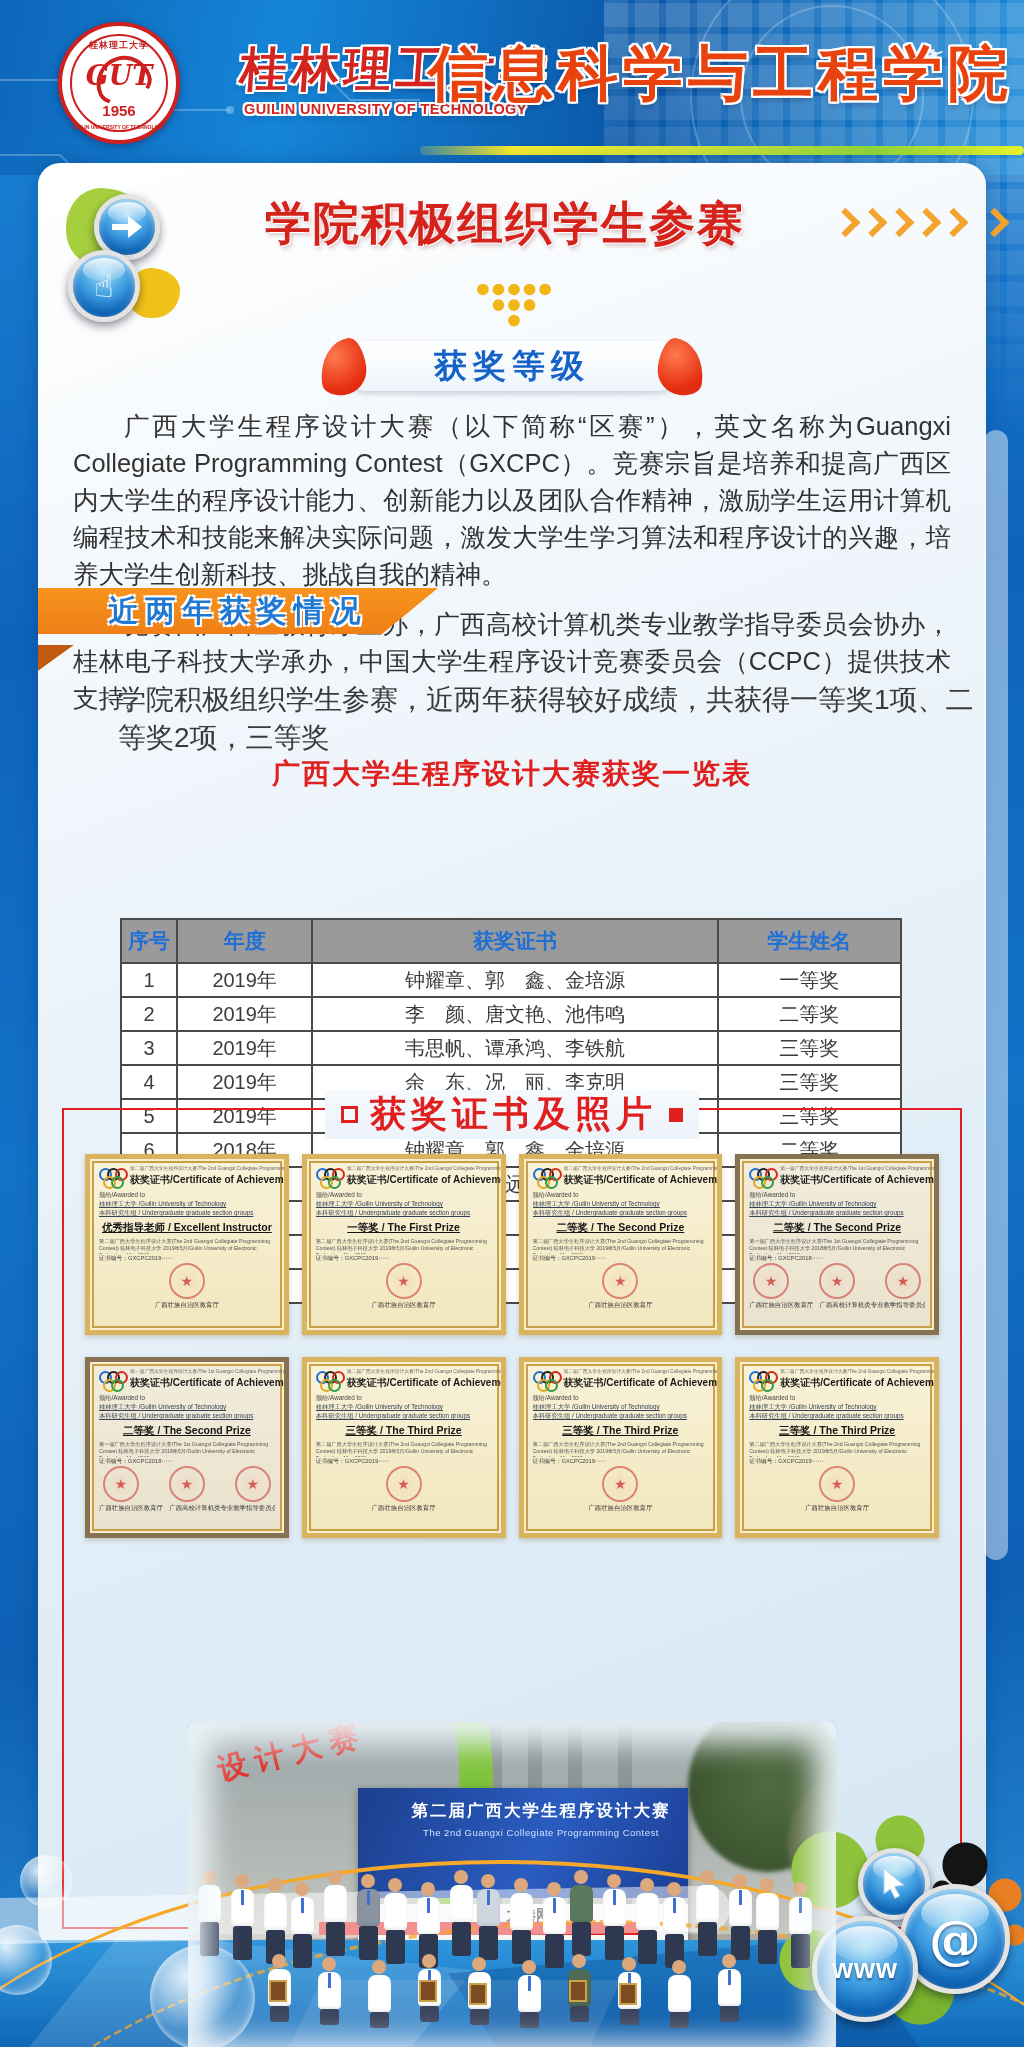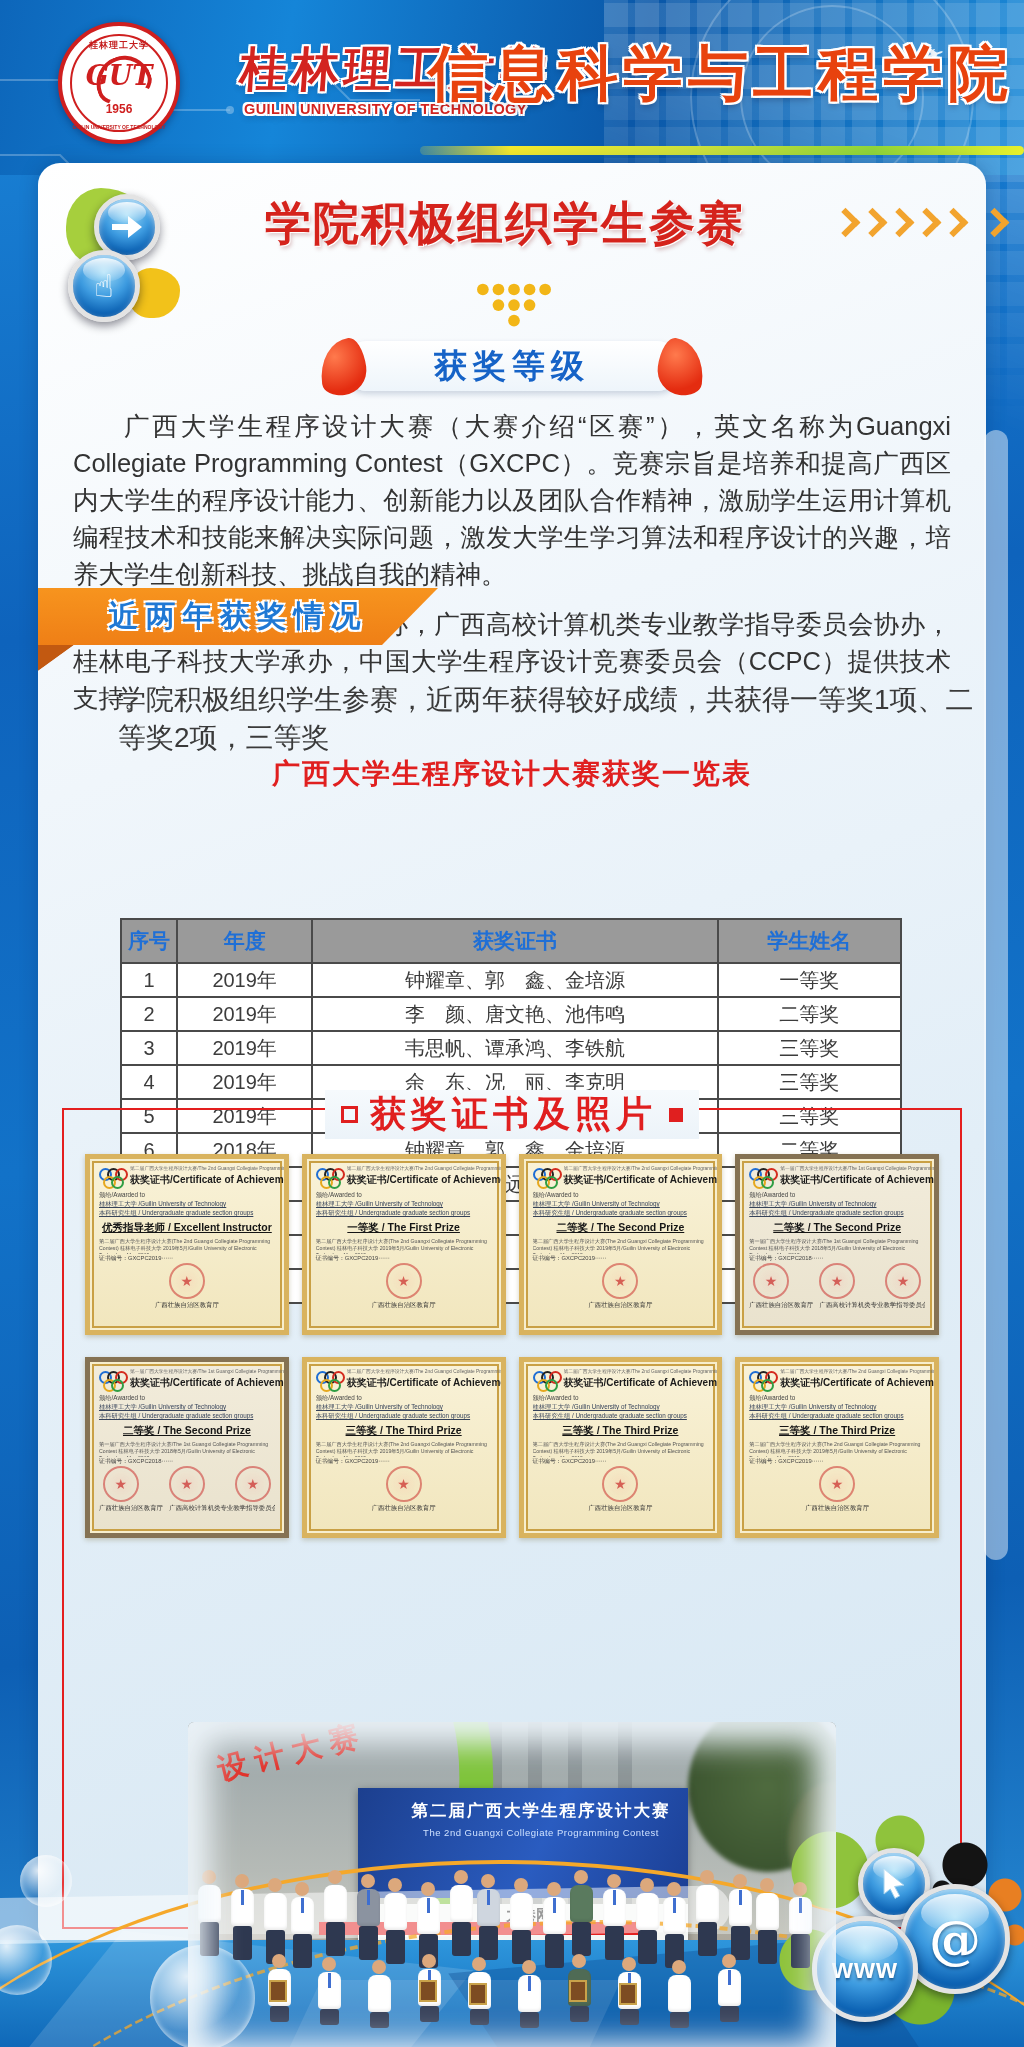--- a/index.html
+++ b/index.html
@@ -25,21 +25,21 @@
 
   
   .logo{left:58px;top:22px;width:114px;height:114px;border-radius:50%;background:#fff;
     border:4px solid #cf1f1f;box-shadow:0 2px 8px rgba(0,0,40,.35);}
   .logo::before{content:"";position:absolute;inset:8px;border:2px solid #cf1f1f;border-radius:50%;}
   .logo .arc-cn{position:absolute;top:13px;left:0;right:0;text-align:center;font-size:9px;color:#c41d1d;font-weight:bold;letter-spacing:1px;}
   .logo .mono{position:absolute;top:34px;left:0;right:0;text-align:center;font-size:27px;color:#cf1f1f;
     font-family:"DejaVu Serif",serif;font-weight:bold;font-style:italic;}
   .logo .swirl{position:absolute;left:33px;top:30px;width:48px;height:40px;border:4px solid #cf1f1f;
     border-radius:50% 50% 50% 50%/60% 60% 40% 40%;border-bottom-color:transparent;transform:rotate(-20deg);}
-  .logo .year{position:absolute;top:76px;left:0;right:0;text-align:center;font-size:12px;color:#cf1f1f;font-weight:bold;}
+  .logo .year{position:absolute;top:76px;left:0;right:0;text-align:center;font-size:15px;color:#cf1f1f;font-weight:bold;}
   .logo .arc-en{position:absolute;bottom:10px;left:6px;right:6px;text-align:center;font-size:5px;color:#c41d1d;font-weight:bold;}
   .outline-w{text-shadow:-2px -2px 0 #fff,2px -2px 0 #fff,-2px 2px 0 #fff,2px 2px 0 #fff,0 -2px 0 #fff,0 2px 0 #fff,-2px 0 0 #fff,2px 0 0 #fff,0 4px 6px rgba(0,0,40,.3);}
   .uni-cn{left:240px;top:38px;font-family:"DejaVu Serif",serif;font-weight:bold;font-size:47px;color:#d32420;
     letter-spacing:5px;transform:skewX(-4deg);}
   .uni-en{left:244px;top:101px;font-size:14.5px;font-weight:bold;color:#d32420;letter-spacing:.4px;}
   .college{left:428px;top:34px;font-size:60px;font-weight:bold;color:#e8420e;letter-spacing:5px;}
 
   
   .panel{left:38px;top:163px;width:948px;height:1786px;border-radius:22px;
     background:linear-gradient(160deg,#ffffff 0%,#f0f6fb 30%,#e2eef7 62%,#d6e7f3 100%);
@@ -66,21 +66,21 @@
     border-radius:26px;box-shadow:0 3px 6px rgba(0,40,90,.18);}
   .badge .blob{position:absolute;width:46px;height:56px;background:radial-gradient(circle at 35% 30%,#ff7a4d,#e42c10 70%);
     }
   .badge .blob.l{left:8px;top:0;border-radius:70% 30% 55% 45%/75% 55% 45% 25%;transform:rotate(-8deg);}
   .badge .blob.r{right:8px;top:0;border-radius:30% 70% 45% 55%/55% 75% 25% 45%;transform:rotate(8deg);}
   .badge .txt{position:relative;font-size:33px;font-weight:bold;color:#1663c7;letter-spacing:6px;}
 
   .paras{left:73px;top:408px;width:878px;font-size:25.5px;color:#333;line-height:37px;text-align:justify;}
   .paras p{margin:0 0 13px 0;text-indent:2em;}
 
-  .obanner{left:0px;top:588px;width:400px;height:57px;background:linear-gradient(#f7941e,#ef7f16);
+  .obanner{left:0px;top:588px;width:400px;height:46px;background:linear-gradient(#f7941e,#ef7f16);
     clip-path:polygon(0 0,100% 0,86% 100%,0 100%);display:flex;align-items:center;justify-content:center;}
   .obanner .txt{font-size:30px;font-weight:bold;color:#1f78d4;letter-spacing:7px;
     text-shadow:-2px -2px 0 #fff,2px -2px 0 #fff,-2px 2px 0 #fff,2px 2px 0 #fff;}
   .ofold{left:0px;top:645px;width:0;height:0;border-top:26px solid #c2591136;border-top:26px solid #c25911;
     border-left:0 solid transparent;border-right:36px solid transparent;
     clip-path:polygon(0 0,100% 0,0 100%);}
   .summary{left:80px;top:678px;width:868px;font-size:28px;color:#3a3a3a;}
 
   .tbl-title{left:0;top:755px;width:948px;text-align:center;font-size:28px;font-weight:bold;color:#e01f1f;letter-spacing:2px;}
   table.awards{position:absolute;left:82px;top:800px;width:782px;border-collapse:collapse;background:#fff;}
@@ -232,21 +232,21 @@
   </g>
 </svg>
 
 <div class="abs badge">
   <div class="pill"></div>
   <div class="blob l"></div>
   <div class="blob r"></div>
   <div class="txt">获奖等级</div>
 </div>
 <div class="abs paras">
-  <p>广西大学生程序设计大赛（大赛介绍“区赛”），英文名称为Guangxi Collegiate Programming Contest（GXCPC）。竞赛宗旨是培养和提高广西区内大学生的程序设计能力、创新能力以及团队合作精神，激励学生运用计算机编程技术和技能来解决实际问题，激发大学生学习算法和程序设计的兴趣，培养大学生创新科技、挑战自我的精神。</p>
+  <p>广西大学生程序设计大赛（以下简称“区赛”），英文名称为Guangxi Collegiate Programming Contest（GXCPC）。竞赛宗旨是培养和提高广西区内大学生的程序设计能力、创新能力以及团队合作精神，激励学生运用计算机编程技术和技能来解决实际问题，激发大学生学习算法和程序设计的兴趣，培养大学生创新科技、挑战自我的精神。</p>
   <p>竞赛由广西区教育厅主办，广西高校计算机类专业教学指导委员会协办，桂林电子科技大学承办，中国大学生程序设计竞赛委员会（CCPC）提供技术支持。</p>
 </div>
 
 <div class="abs obanner" style="left:38px;">
   <span class="txt">近两年获奖情况</span>
 </div>
 <div class="abs ofold" style="left:38px;"></div>
 <div class="abs summary" style="left:118px;top:681px;width:868px;">学院积极组织学生参赛，近两年获得较好成绩，共获得一等奖1项、二等奖2项，三等奖</div>
 <div class="abs tbl-title" style="left:38px;">广西大学生程序设计大赛获奖一览表</div>
 

